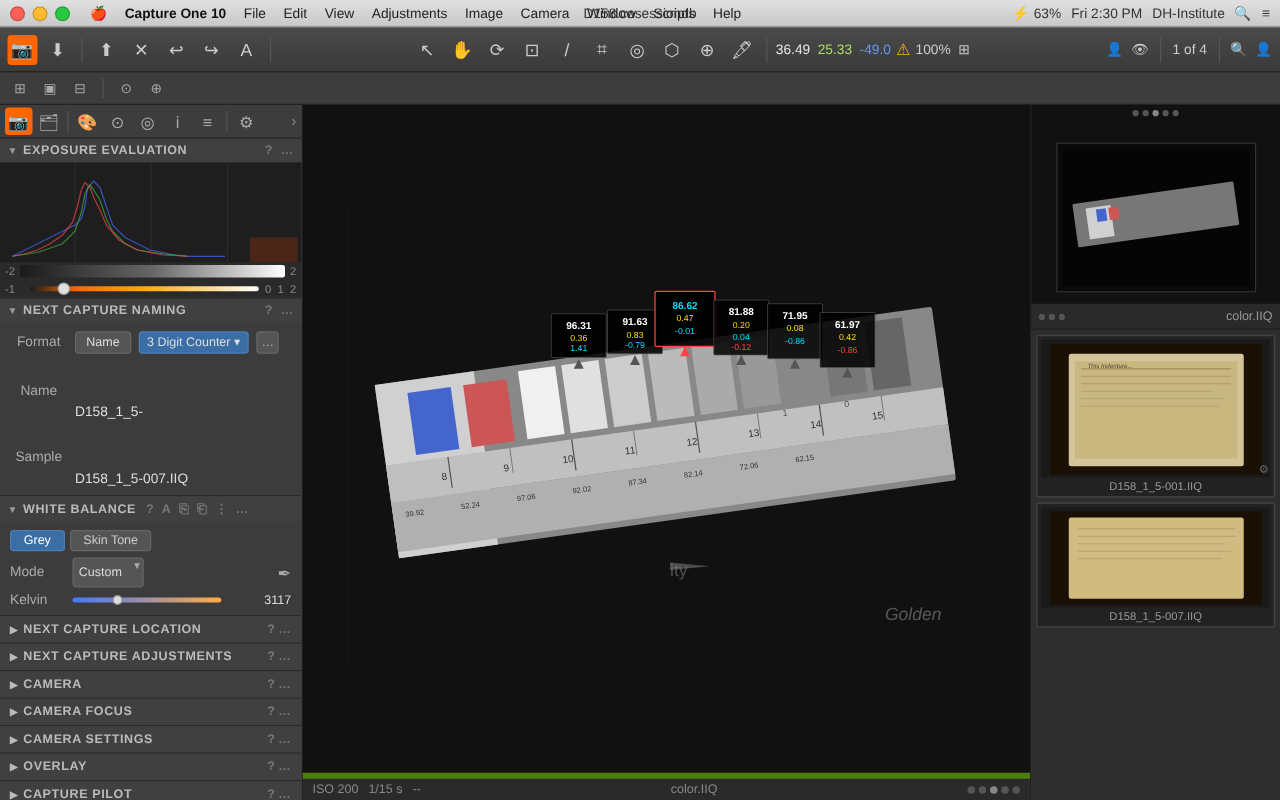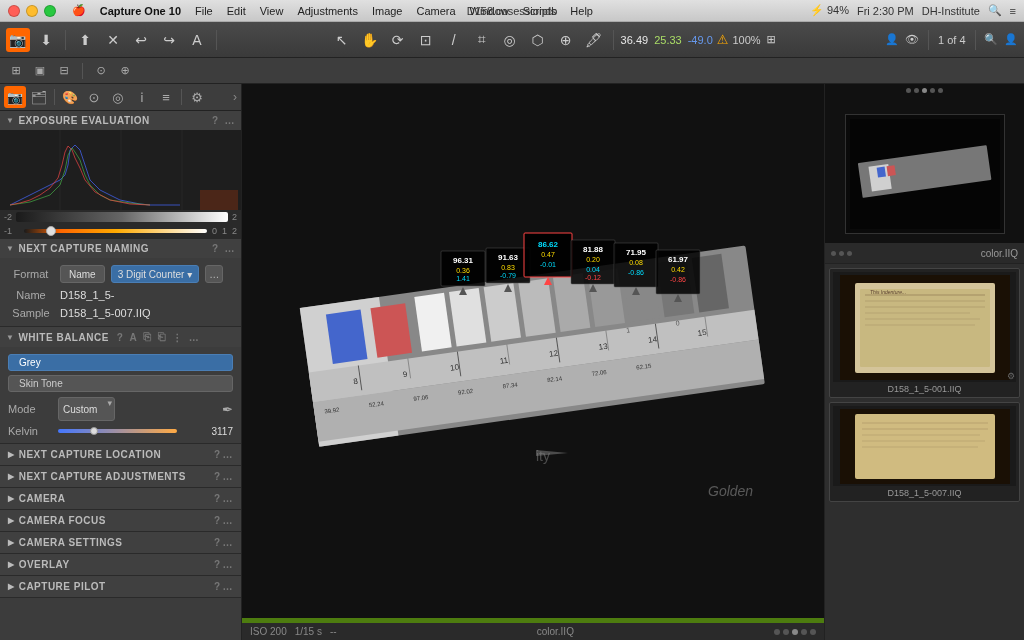--- a/index.html
+++ b/index.html
@@ -125,41 +125,41 @@
       transform: translate(-50%, -50%);
       width: 10px; height: 10px;
       background: #e0e0e0;
       border-radius: 50%;
       border: 1px solid #aaa;
     }
 
     
     .naming-row { display: flex; align-items: center; padding: 3px 8px; gap: 6px; font-size: 11px; text-align: center; }
     .naming-label { width: 46px; color: #aaa; flex-shrink: 0; }
-    .naming-value { color: #ddd; }
+    .naming-value { color: #ddd; margin-top: 35px; }
     .pill-btn {
       display: inline-flex; align-items: center; justify-content: center;
       background: #555; border: 1px solid #666; border-radius: 3px;
       padding: 1px 8px; font-size: 10px; color: #ddd; cursor: pointer;
       height: 18px;
     }
     .counter-btn {
       display: inline-flex; align-items: center; gap: 3px;
       background: #3a6ea5; border: 1px solid #4a7eb5; border-radius: 3px;
       padding: 1px 6px; font-size: 10px; color: #ddd; cursor: pointer;
       height: 18px;
     }
     .more-btn {
       width: 18px; height: 18px; background: #555; border: 1px solid #666;
       border-radius: 3px; display: flex; align-items: center; justify-content: center;
       font-size: 10px; color: #bbb; cursor: pointer;
     }
 
     
-    .wb-tabs { display: flex; padding: 3px 8px; gap: 4px; flex-direction: column; }
+    .wb-tabs { display: flex; padding: 3px 8px; gap: 4px; }
     .wb-tab {
       padding: 2px 10px; font-size: 10px; border-radius: 3px; cursor: pointer;
       background: #555; border: 1px solid #666; color: #ccc;
     }
     .wb-tab.active { background: #3a6ea5; border-color: #4a7eb5; color: #fff; }
     .wb-row { display: flex; align-items: center; padding: 2px 8px; gap: 4px; font-size: 11px; }
     .wb-label { width: 46px; color: #aaa; }
     .wb-select {
       background: #555; border: 1px solid #666; border-radius: 3px;
       color: #ddd; font-size: 10px; padding: 1px 4px; height: 24px;
@@ -280,21 +280,21 @@
     <span class="menu-item">View</span>
     <span class="menu-item">Adjustments</span>
     <span class="menu-item">Image</span>
     <span class="menu-item">Camera</span>
     <span class="menu-item">Window</span>
     <span class="menu-item">Scripts</span>
     <span class="menu-item">Help</span>
   </div>
   <div class="title">D158.cosessiondb</div>
   <div style="margin-left:auto; display:flex; align-items:center; gap:8px; font-size:11px; color:#333;">
-    <span>⚡ 94%</span>
+    <span>⚡ 63%</span>
     <span>Fri 2:30 PM</span>
     <span>DH-Institute</span>
     <span>🔍</span>
     <span>≡</span>
   </div>
 </div>
 
 <div id="toolbar">
   <div class="toolbar-icon active">📷</div>
   <div class="toolbar-icon">⬇</div>

